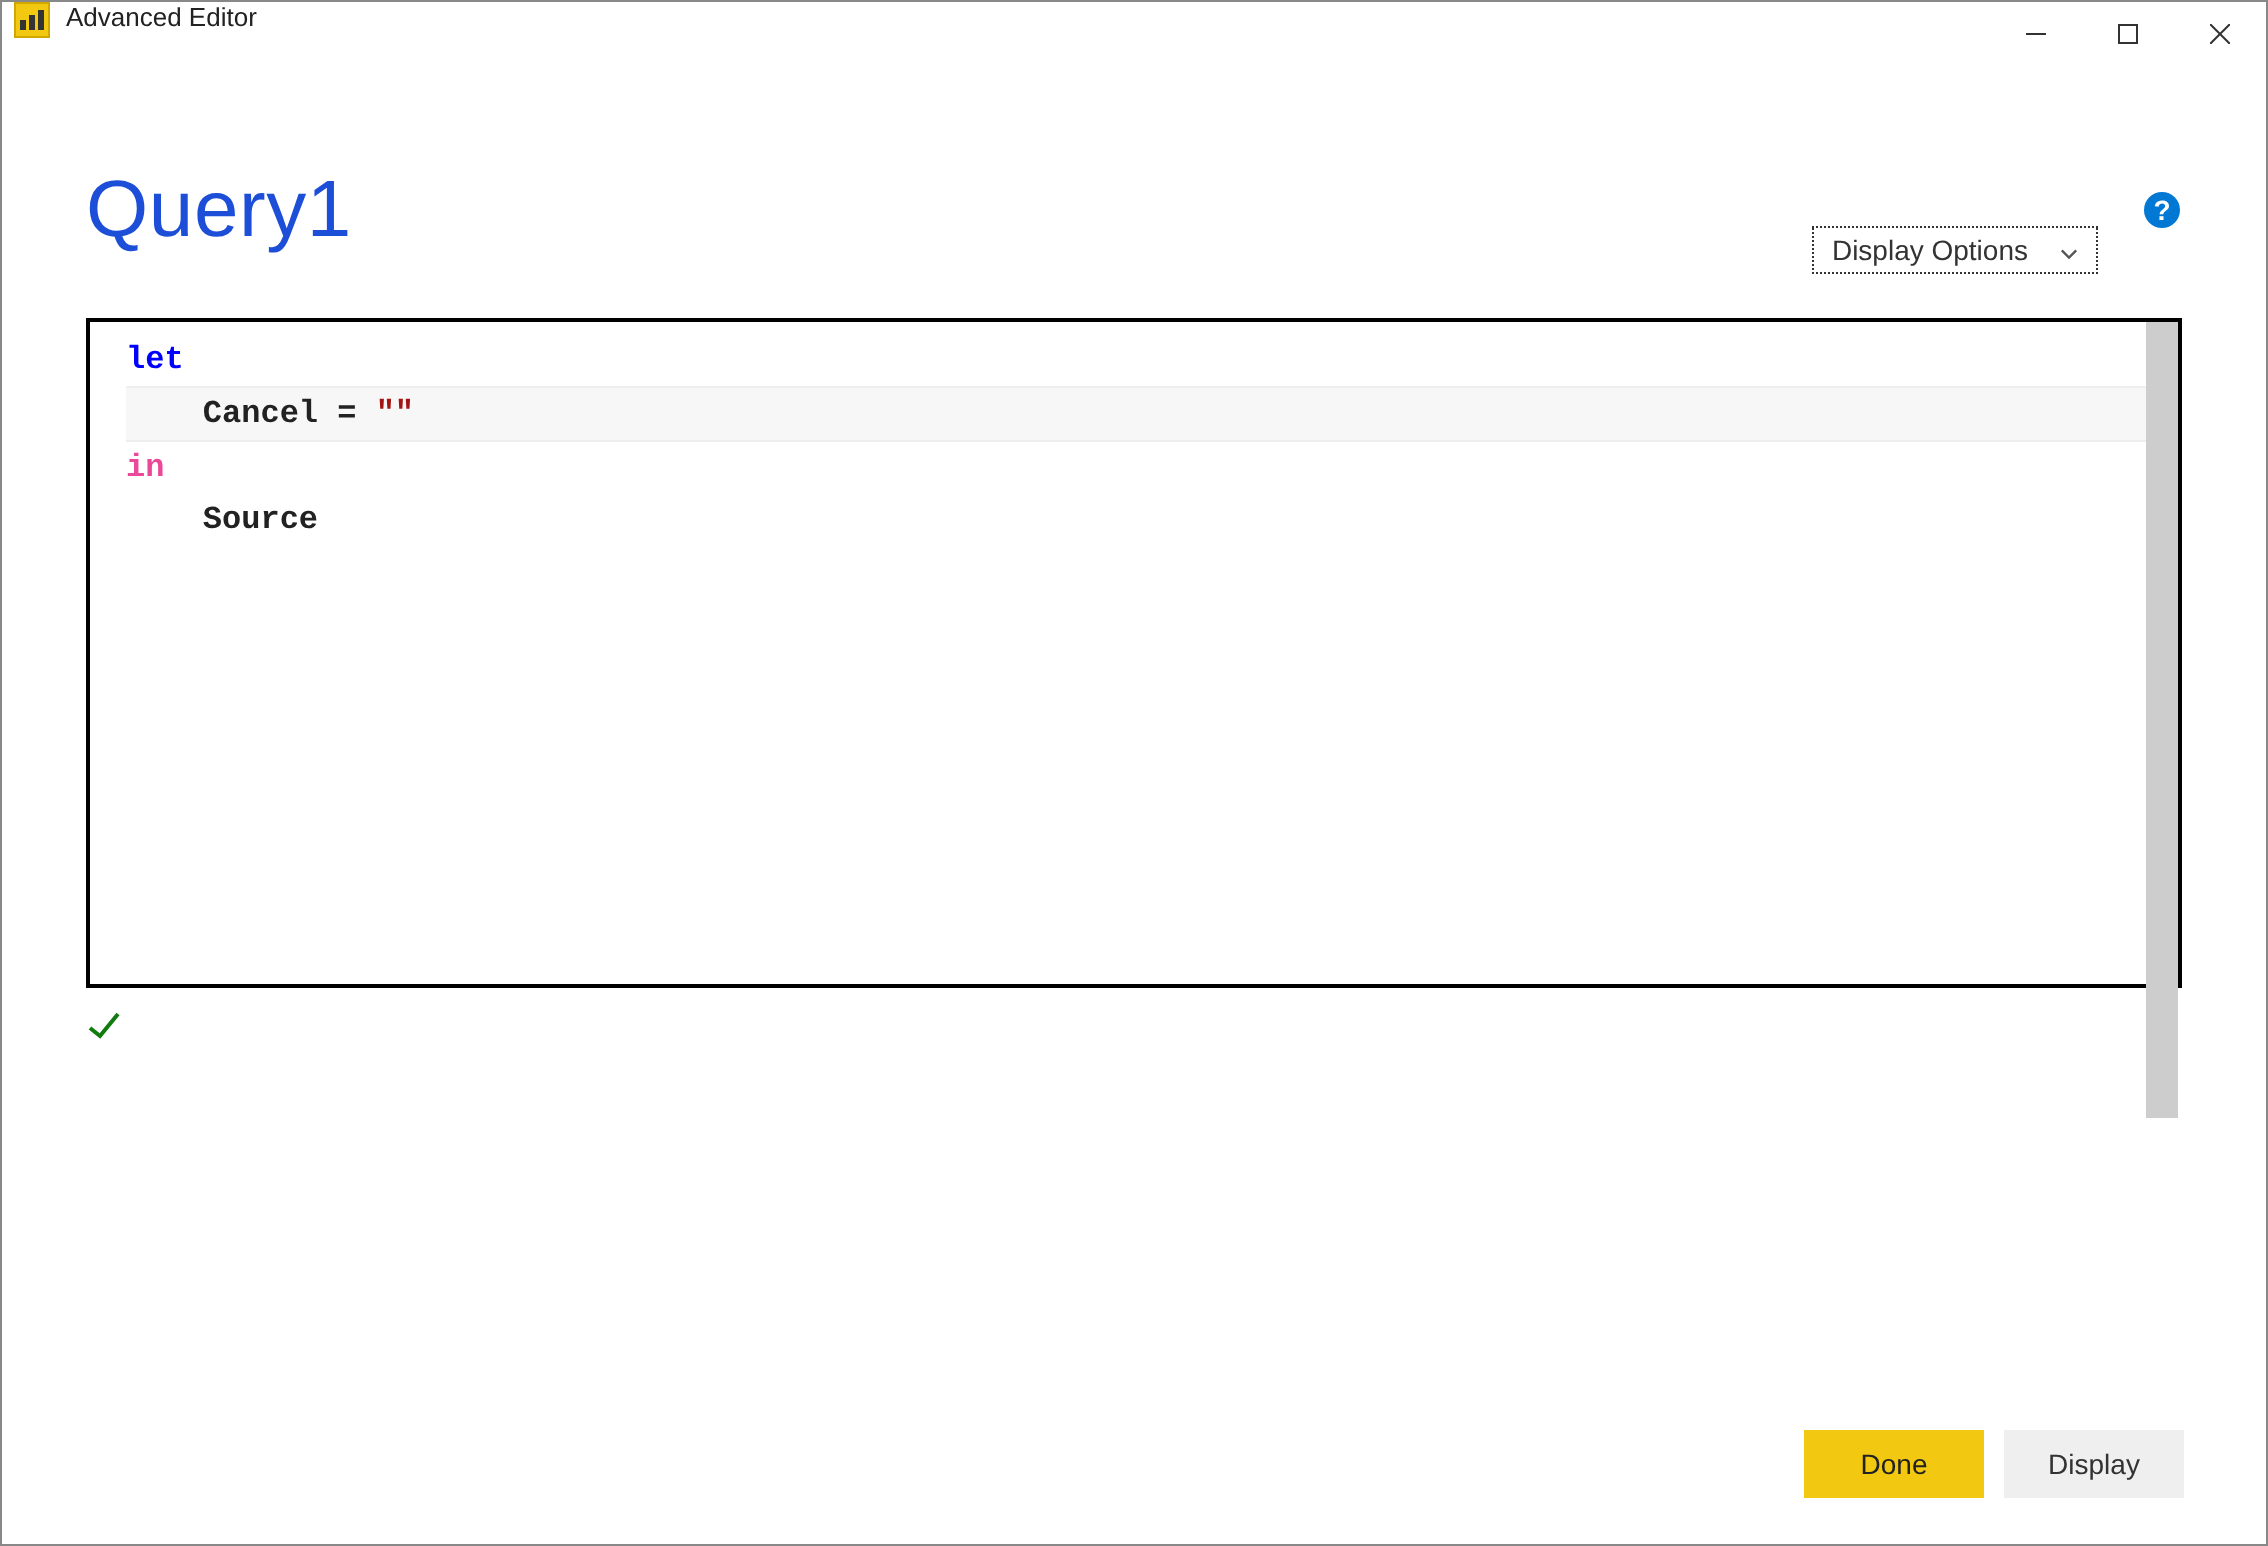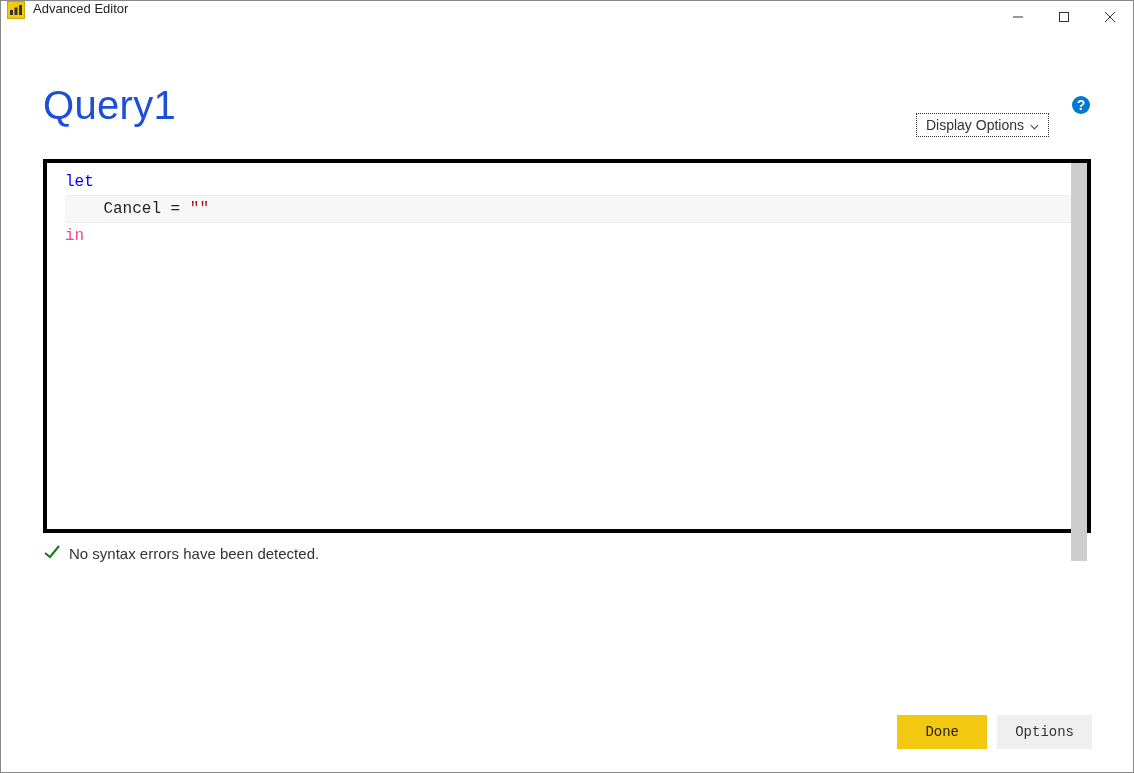--- a/index.html
+++ b/index.html
@@ -89,21 +89,21 @@
     }
     .display-options-btn {
       border: 1px dotted #333;
       background: transparent;
       padding: 3px 9px 3px 9px;
       font-size: 14px;
       color: #333;
       cursor: pointer;
       display: flex;
       align-items: center;
-      gap: 6px;
+      gap: 16px;
       margin-top: 40px;
     }
     .display-options-btn .chevron {
       display: inline-block;
     }
     .display-options-btn .chevron svg {
       width: 9px;
       height: 6px;
     }
     .help-icon {
@@ -113,24 +113,25 @@
       align-items: center;
       justify-content: center;
     }
     .help-icon svg {
       width: 20px;
       height: 20px;
     }
 
     
     .editor-wrap {
-      border: 4px solid #000000;
-      height: 374px;
+      border: 2px solid #000000;
+      height: 335px;
       position: relative;
       background: #fff;
+      font-weight: bold;
     }
     .editor-inner {
       height: 100%;
       overflow: auto;
       padding: 6px 0 6px 18px;
       font-family: Consolas, "Courier New", monospace;
       font-size: 16px;
       line-height: 26px;
       color: #222;
     }
@@ -176,21 +177,21 @@
       display: flex;
       gap: 10px;
     }
     .btn {
       min-width: 90px;
       height: 34px;
       padding: 0 18px;
       font-size: 14px;
       border: none;
       cursor: pointer;
-      font-family: Liberation Mono, monospace;
+      font-family: Liberation Sans, sans-serif;
     }
     .btn-primary {
       background: #f2c811;
       color: #222;
     }
     .btn-secondary {
       background: #efefef;
       color: #333;
     }
   </style>
@@ -248,30 +249,30 @@
       </div>
     </div>
   </div>
 
   <div class="editor-wrap">
     <div class="editor-scrollbar"></div>
     <div class="editor-inner">
       <div class="editor-line"><span class="kw-let">let</span></div>
       <div class="editor-line current-line"><span>    Cancel = </span><span class="str">""</span></div>
       <div class="editor-line"><span class="kw-in">in</span></div>
+      <div class="editor-line"><span>    Source</span></div>
     </div>
   </div>
 
   <div class="status-row">
     <span class="status-check">
       <svg viewBox="0 0 18 18">
           <polyline points="2,10 7,14 16,3" fill="none" stroke="#107c10" stroke-width="2"></polyline>
         </svg>
     </span>
-    <span>No syntax errors have been detected.</span>
   </div>
 
 </div>
 
 <div class="footer">
   <button class="btn btn-primary">Done</button>
-  <button class="btn btn-secondary">Options</button>
+  <button class="btn btn-secondary">Display</button>
 </div>
 
 </body></html>

